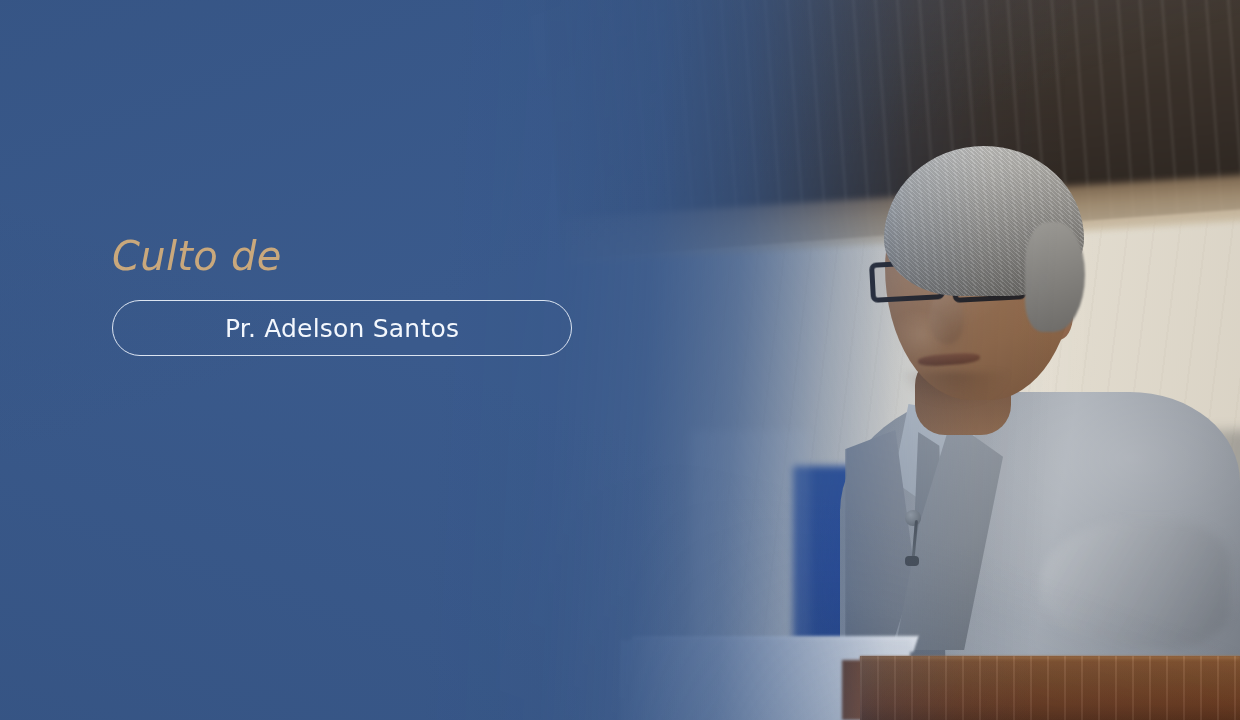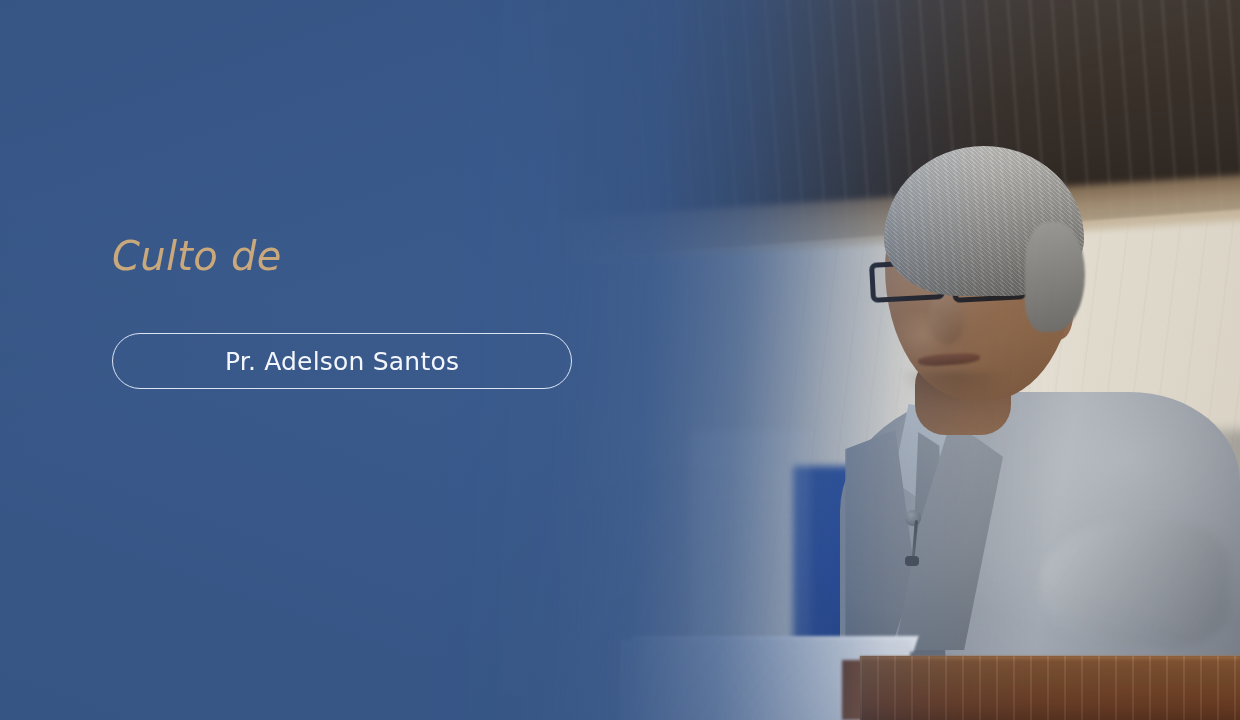--- a/index.html
+++ b/index.html
@@ -338,37 +338,36 @@
     width:640px;
   }
   .eyebrow{
     font-family:"DejaVu Sans", sans-serif;
     font-style:italic;
     font-weight:400;
     font-size:40px;
     letter-spacing:.3px;
     color:#c9a87c;
     line-height:1.0;
-    margin-bottom:10px;
+    margin-bottom:24px;
     white-space:nowrap;
   }
   .headline{
     font-family:"Liberation Sans", sans-serif;
     font-weight:700;
     font-size:73px;
     line-height:0.92;
     letter-spacing:-0.5px;
     color:#fdf6ea;
     white-space:nowrap;
     text-shadow:0 2px 10px rgba(16,32,58,.22);
   }
   .headline .l2{ display:block; margin-top:4px; }
 
   .name-pill{
-    margin-top:47px;
     display:inline-flex;
     align-items:center;
     justify-content:center;
     height:56px;
     min-width:460px;
     padding:0 36px;
     border:1.6px solid rgba(233,240,250,.92);
     border-radius:999px;
     background:transparent;
     cursor:pointer;

